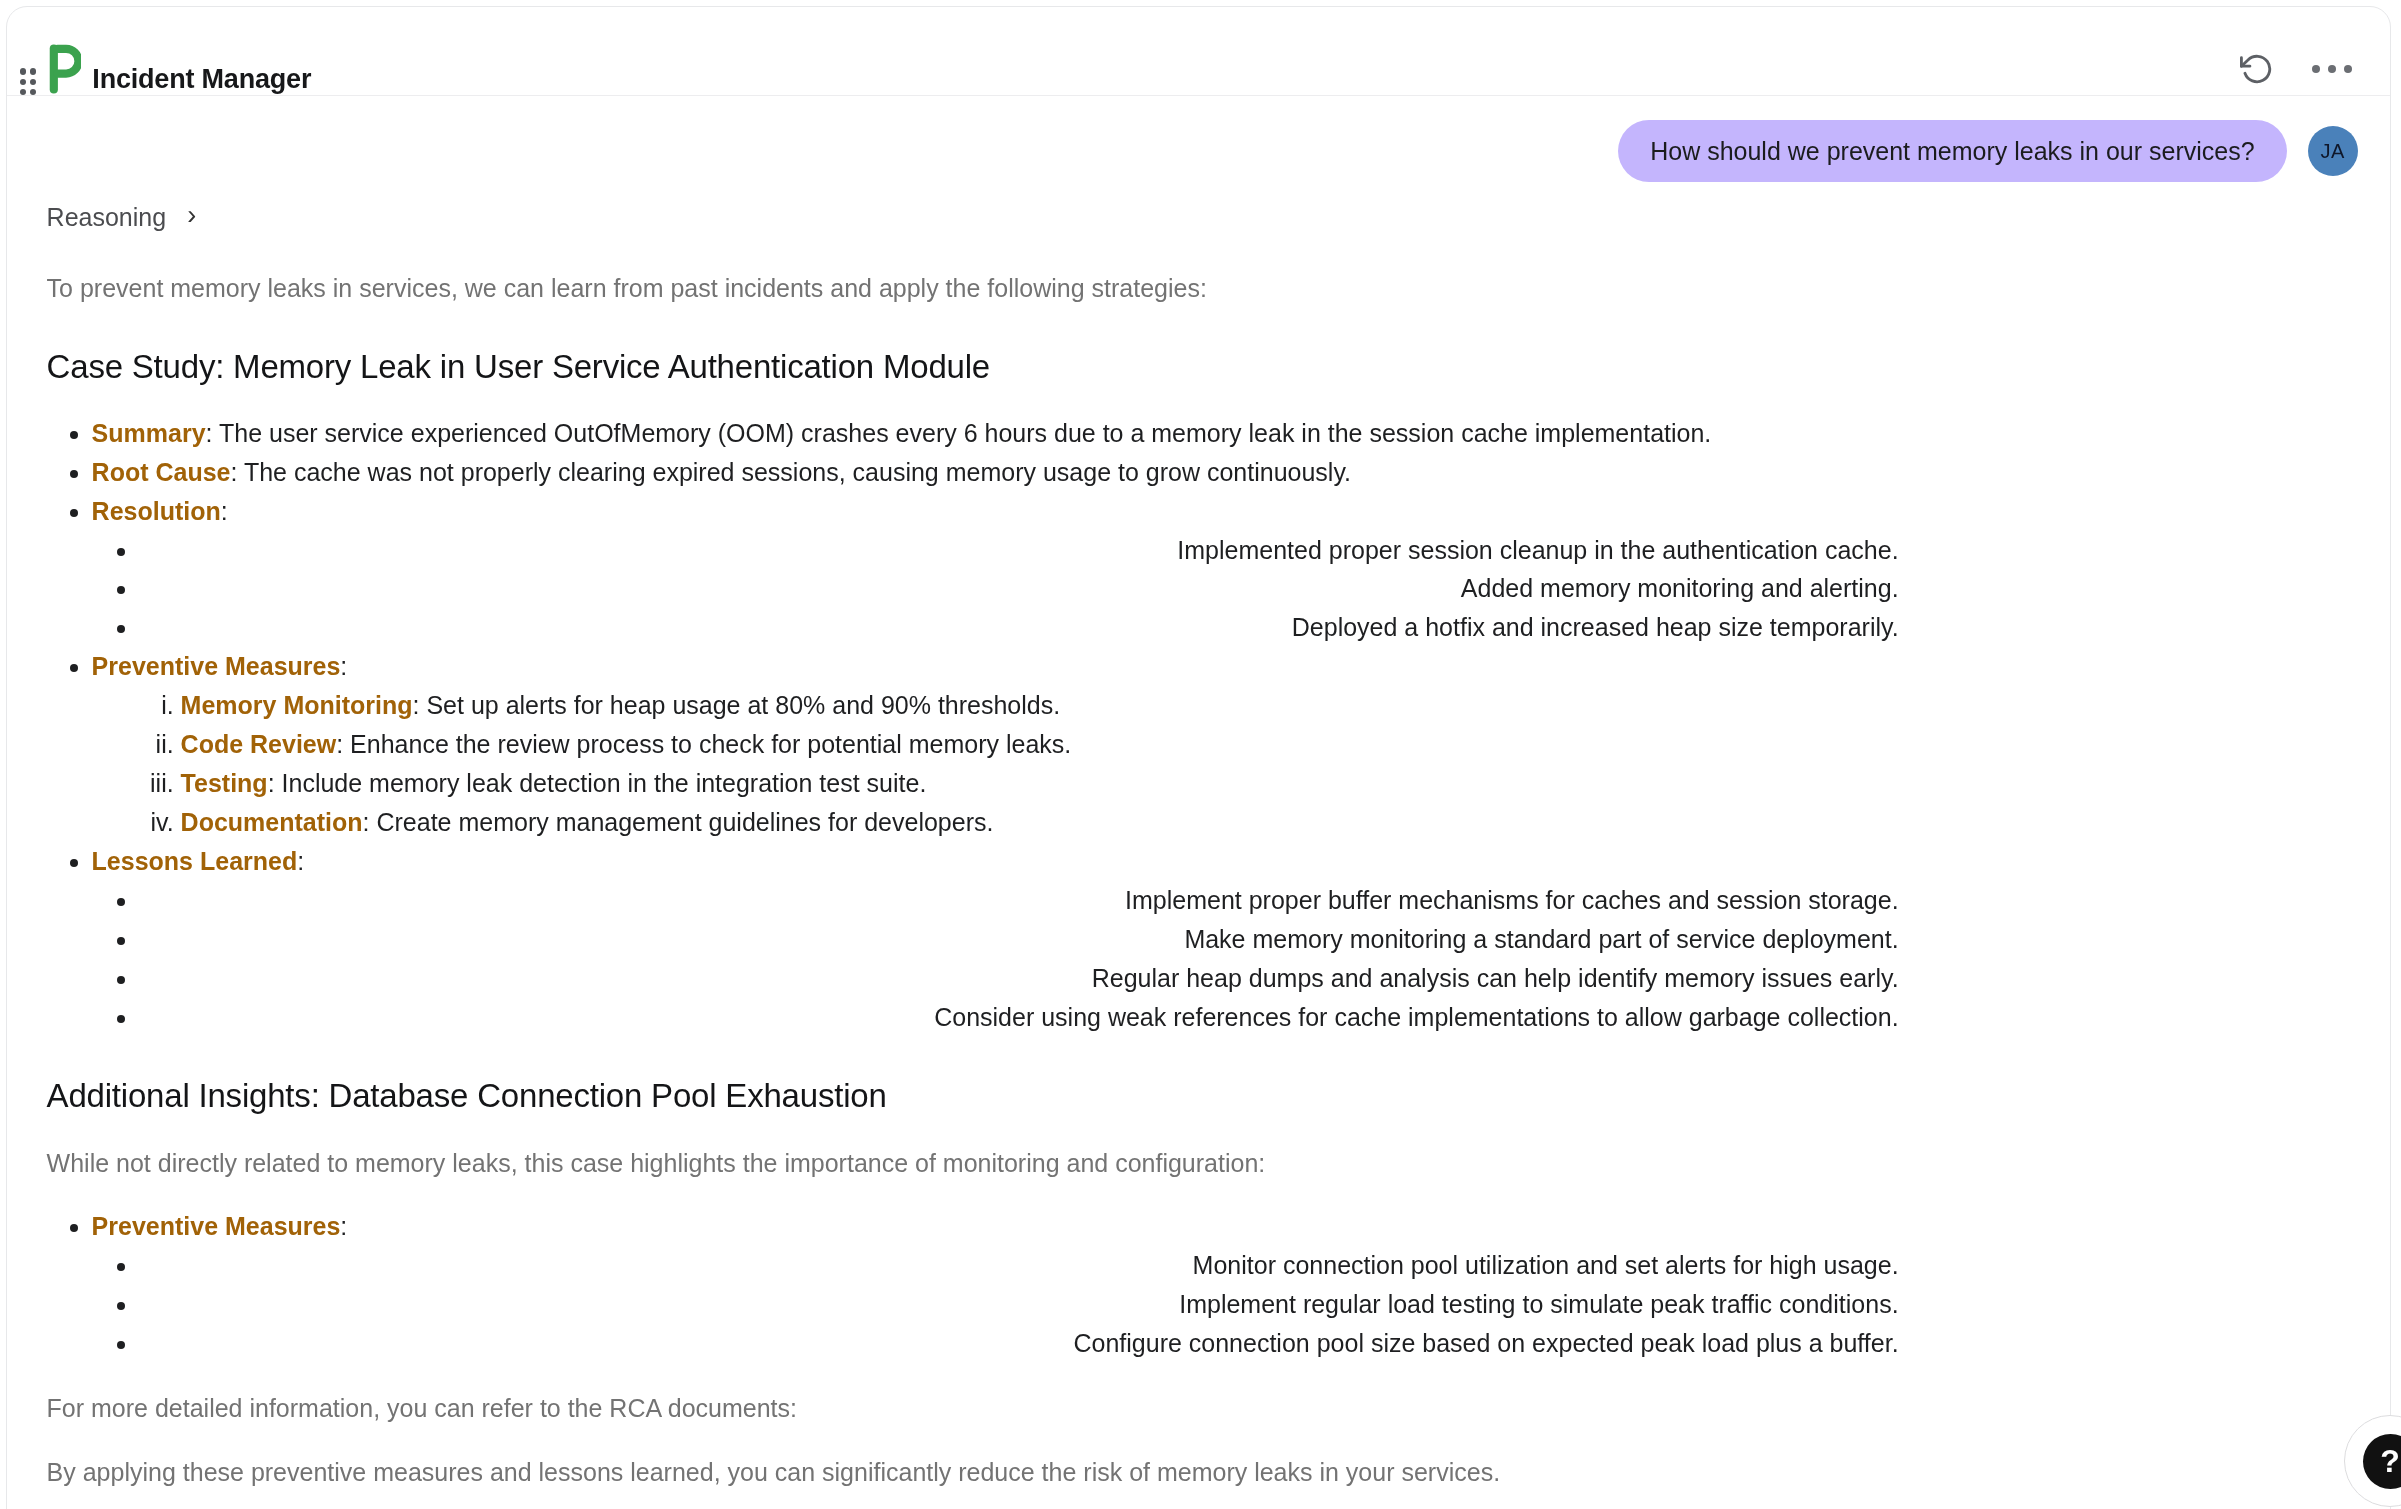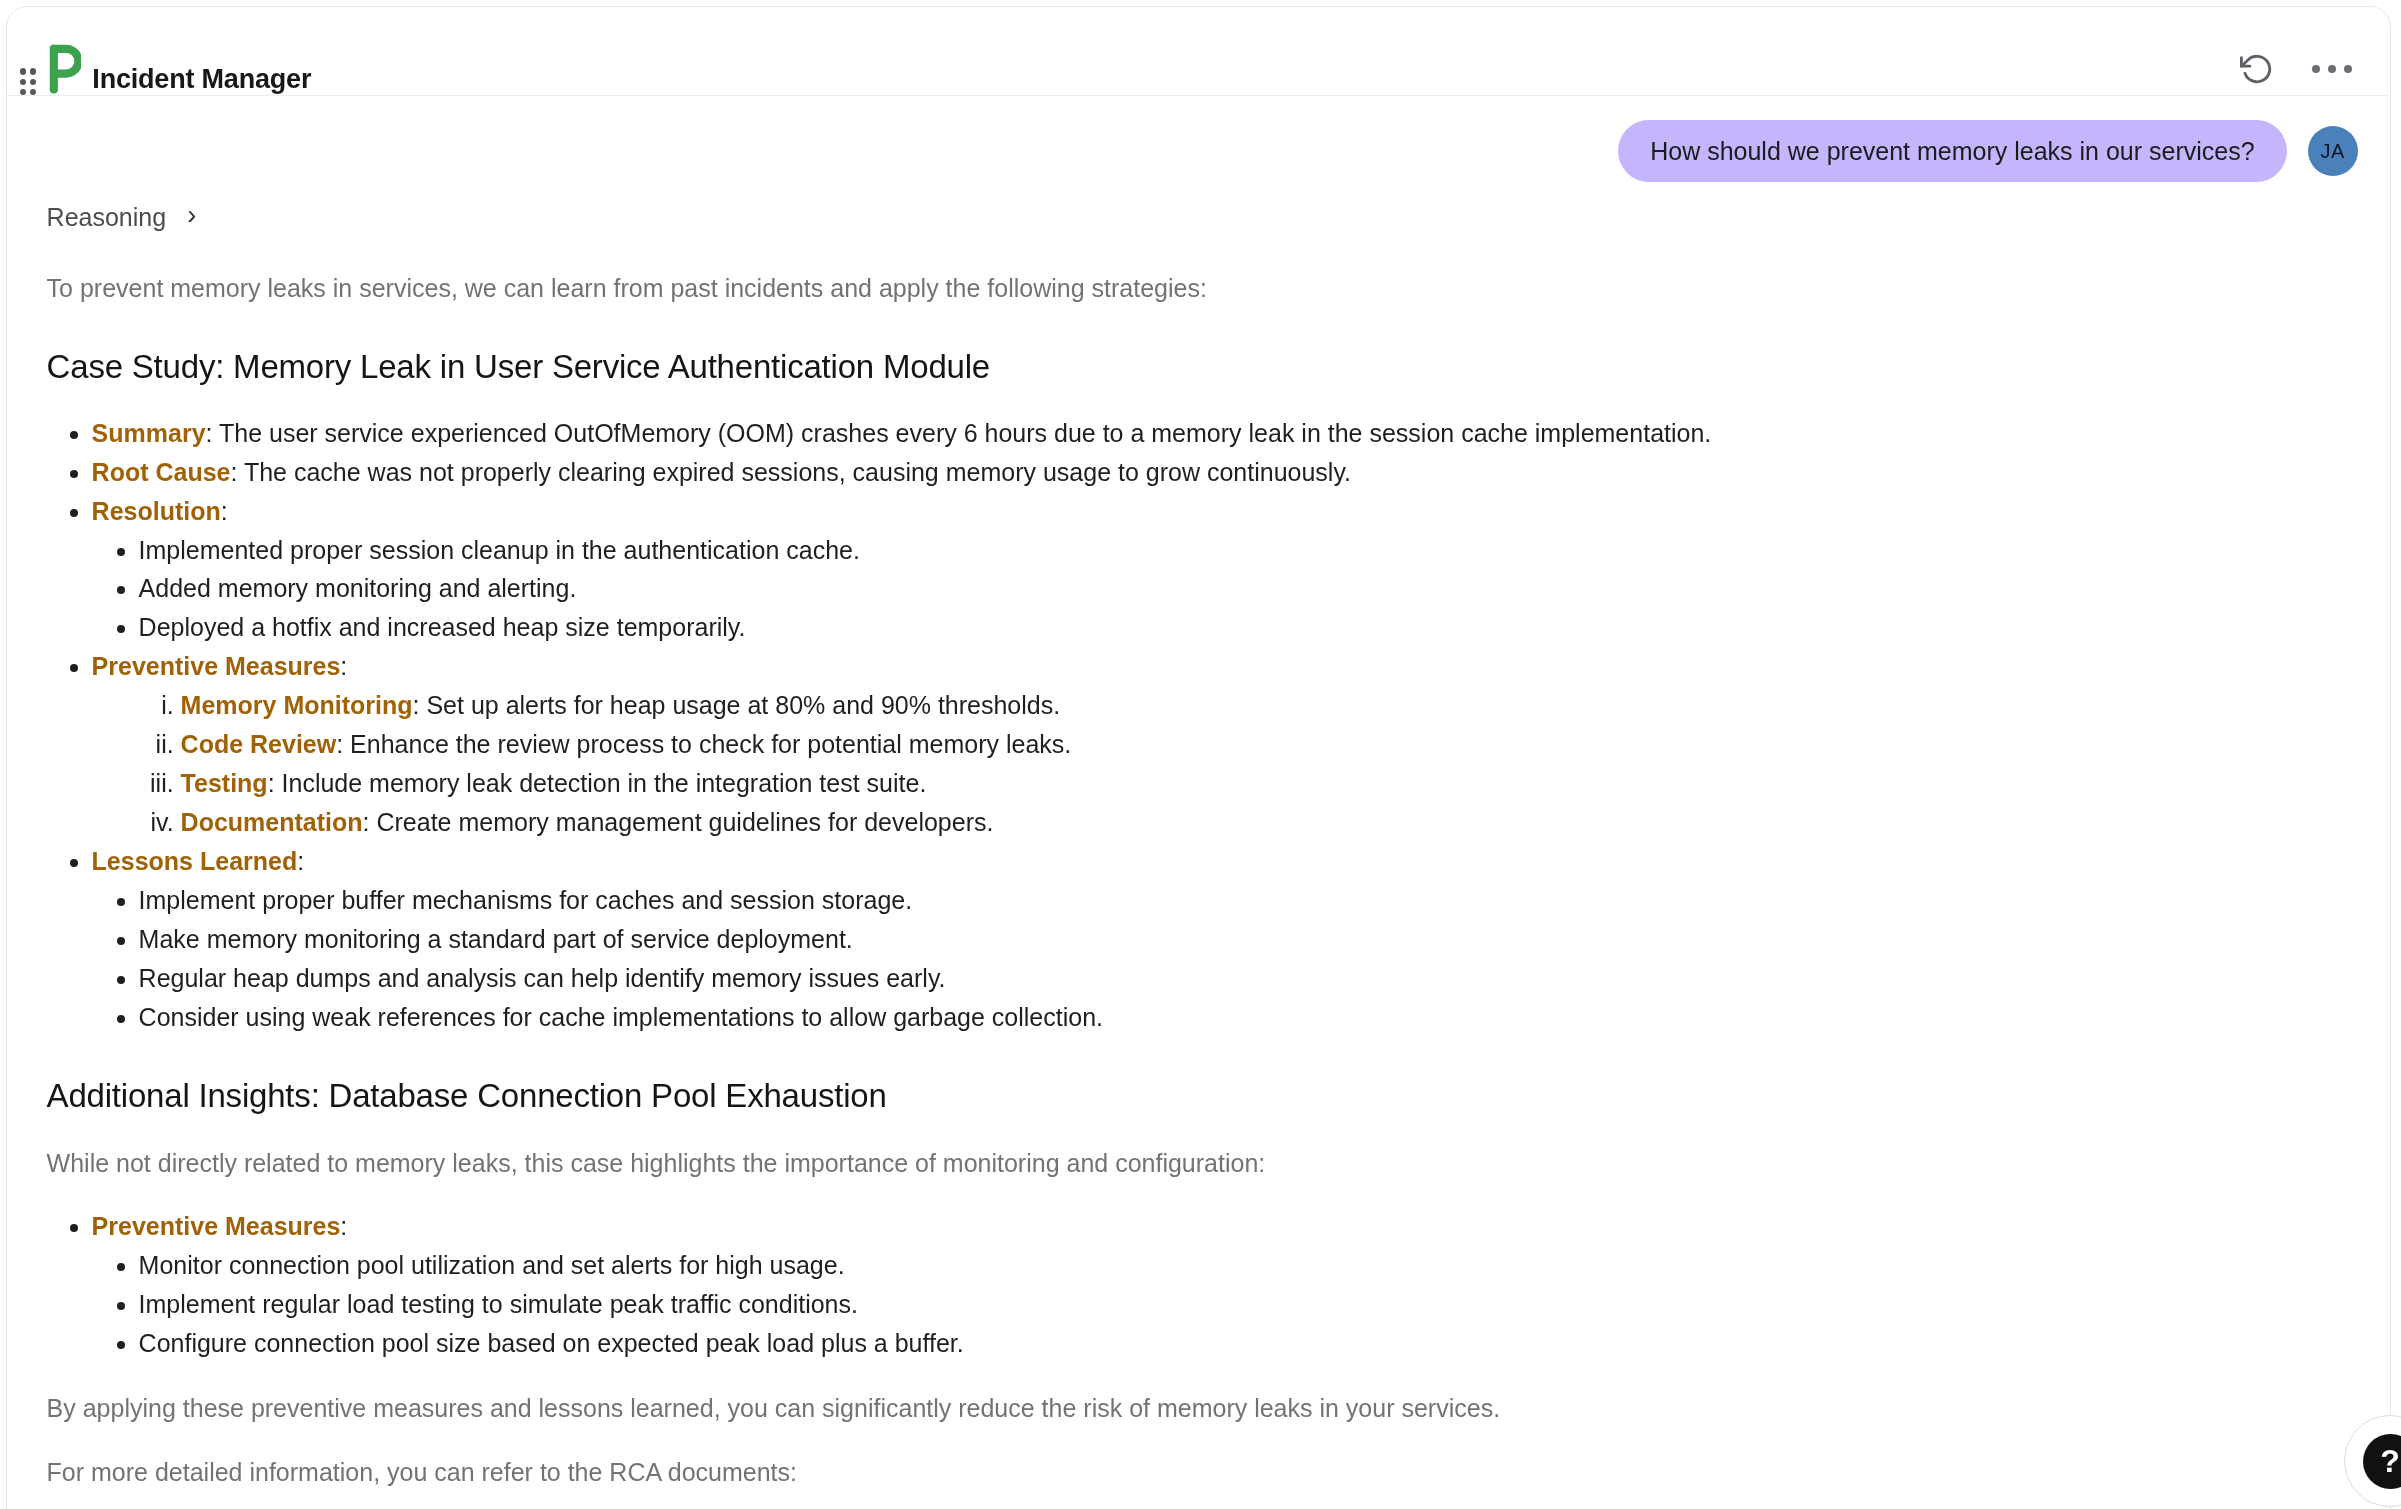--- a/index.html
+++ b/index.html
@@ -85,21 +85,21 @@
     color: #4b4c4f;
     cursor: pointer;
     margin: 0 0 8px 0;
   }
   .reasoning .chev { color: #333; font-size: 27px; line-height: 1; transform: translateY(-1.6px); }
   .md { max-width: 1852px; }
   .md p { font-size: 25px; line-height: 1.3; margin: 32px 0; color: #737373; }
   .md h3 { font-size: 33px; font-weight: 400; letter-spacing: -0.2px; margin: 43px 0 32px 0; color: #141517; }
   .md ul, .md ol { margin: 0; font-size: 25px; line-height: 1.27; }
   .md > ul { padding-left: 45px; }
-  .md ul ul { padding-left: 47px; list-style-type: disc; margin: 3.2px 0; }
+  .md ul ul { padding-left: 47px; list-style-type: disc; margin: 3.2px 0; text-align: right; }
   .md ol { padding-left: 89px; list-style-type: lower-roman; margin: 3.2px 0; }
   .md li { margin: 7.2px 0; }
   .md b { font-weight: 700; color: #a16207; }
   
   .help-fab {
     position: fixed;
     right: -35px; bottom: 1.6px;
     width: 92px; height: 92px;
     background: #fff;
     border: 1.6px solid #dcdcde;
@@ -204,23 +204,23 @@
       <ul>
         <li><b>Preventive Measures</b><span>:</span>
           <ul>
             <li>Monitor connection pool utilization and set alerts for high usage.</li>
             <li>Implement regular load testing to simulate peak traffic conditions.</li>
             <li>Configure connection pool size based on expected peak load plus a buffer.</li>
           </ul>
         </li>
       </ul>
 
+      <p>For more detailed information, you can refer to the RCA documents:</p>
+
       <p>By applying these preventive measures and lessons learned, you can significantly reduce the risk of memory leaks in your services.</p>
-
-      <p>For more detailed information, you can refer to the RCA documents:</p>
 
     </div>
   </main>
 </div>
 
 <div class="help-fab">
   <div class="inner">?</div>
 </div>
 
 

